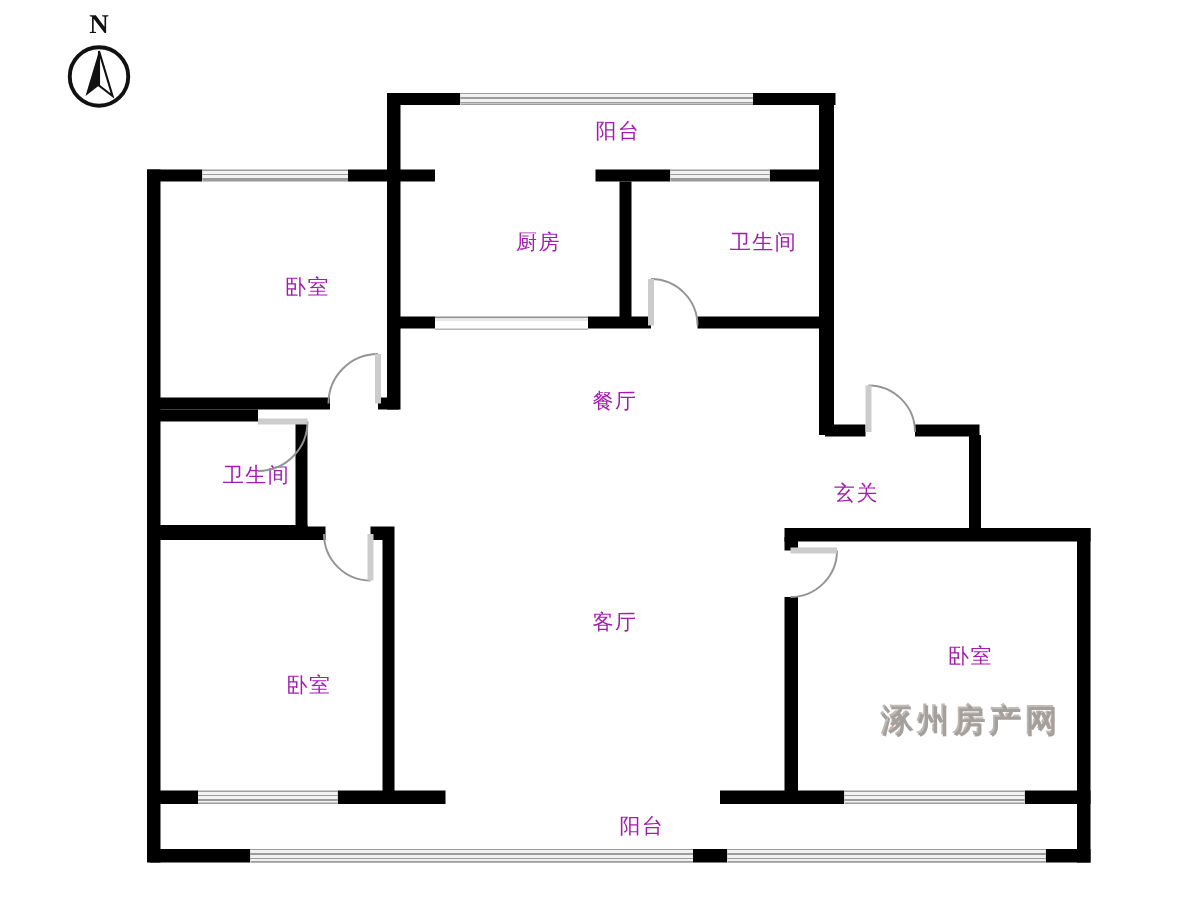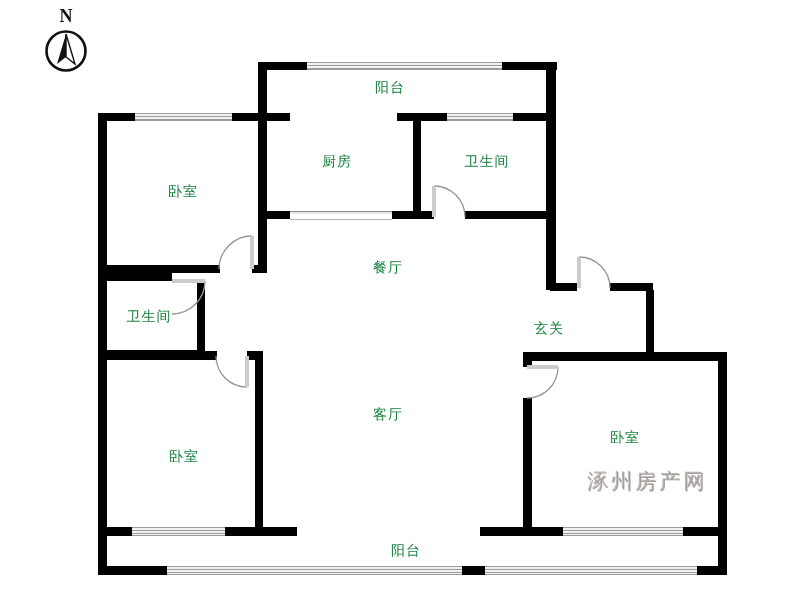--- a/index.html
+++ b/index.html
@@ -14,32 +14,32 @@
     background-image:repeating-linear-gradient(to bottom,#9c9c9c 0,#9c9c9c 1px,#f2f2f2 1px,#f2f2f2 3px);
     box-shadow:inset 0 -1px 0 #9c9c9c;
   }
   .slider{
     position:absolute;background:#fff;
     border-top:1px solid #8f8f8f;border-bottom:1px solid #b5b5b5;
     box-shadow:inset 0 2px 0 #e8e8e8;
   }
   .room-label{
     position:absolute;transform:translate(-50%,-50%);
-    font-size:14px;letter-spacing:1px;color:#15803d;white-space:nowrap;
+    font-size:14px;letter-spacing:1px;color:#a21caf;white-space:nowrap;margin-left:22px;
   }
   #doors{position:absolute;left:0;top:0;pointer-events:none;}
   .door-arc{stroke:#949494;stroke-width:1.3;fill:none;}
   .door-leaf{stroke:#cccccc;stroke-width:4;}
   .compass{position:absolute;left:42px;top:6px;}
   .wm{
     position:absolute;left:648px;top:482px;transform:translate(-50%,-50%);
     text-align:center;z-index:5;white-space:nowrap;line-height:1.05;
   }
   .wm-name{
-    font-size:21px;font-weight:normal;letter-spacing:3px;color:#a5a09c;
+    font-size:21px;font-weight:bold;letter-spacing:3px;color:#a5a09c;
     text-shadow:1px 1px 0 rgba(255,255,255,.7),-1px -1px 0 rgba(110,105,100,.45);
   }
   .wm-url{
     font-size:18px;font-weight:bold;color:#a5a09c;
     text-shadow:1px 1px 0 rgba(255,255,255,.7),-1px -1px 0 rgba(110,105,100,.45);
   }
 </style>
 </head>
 <body>
 

